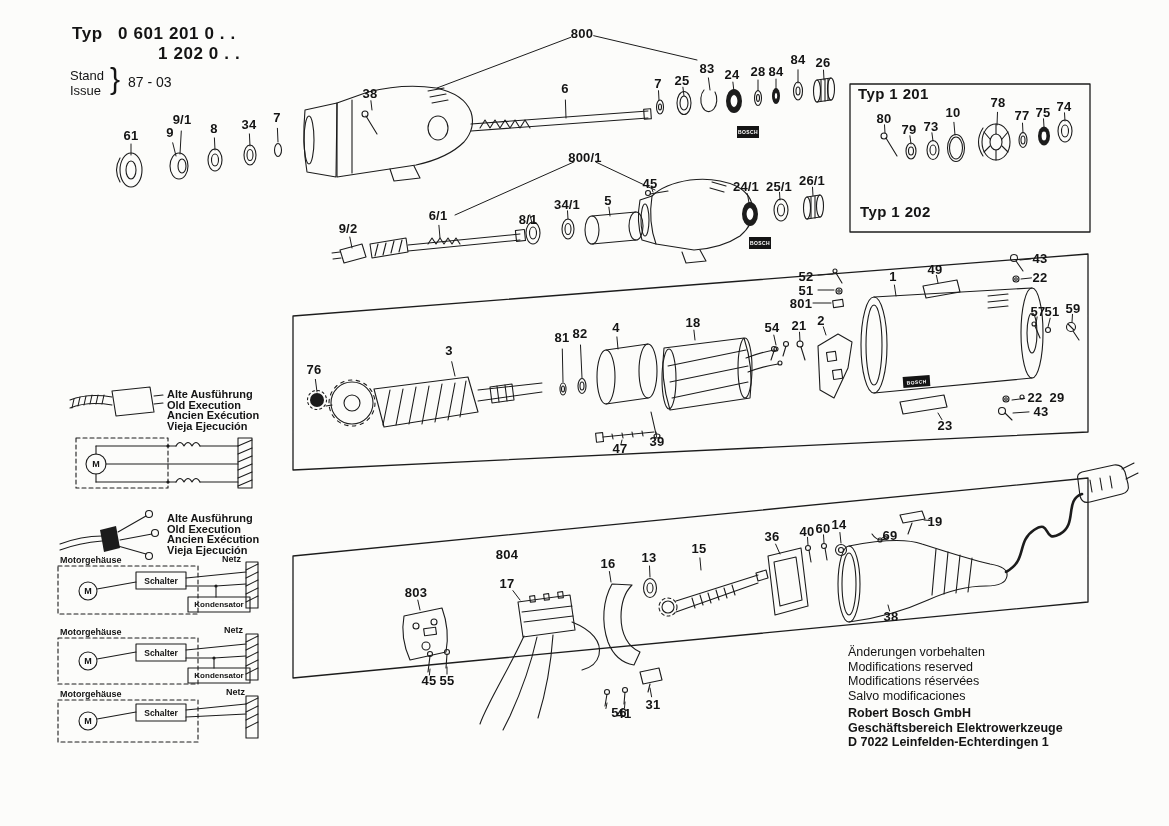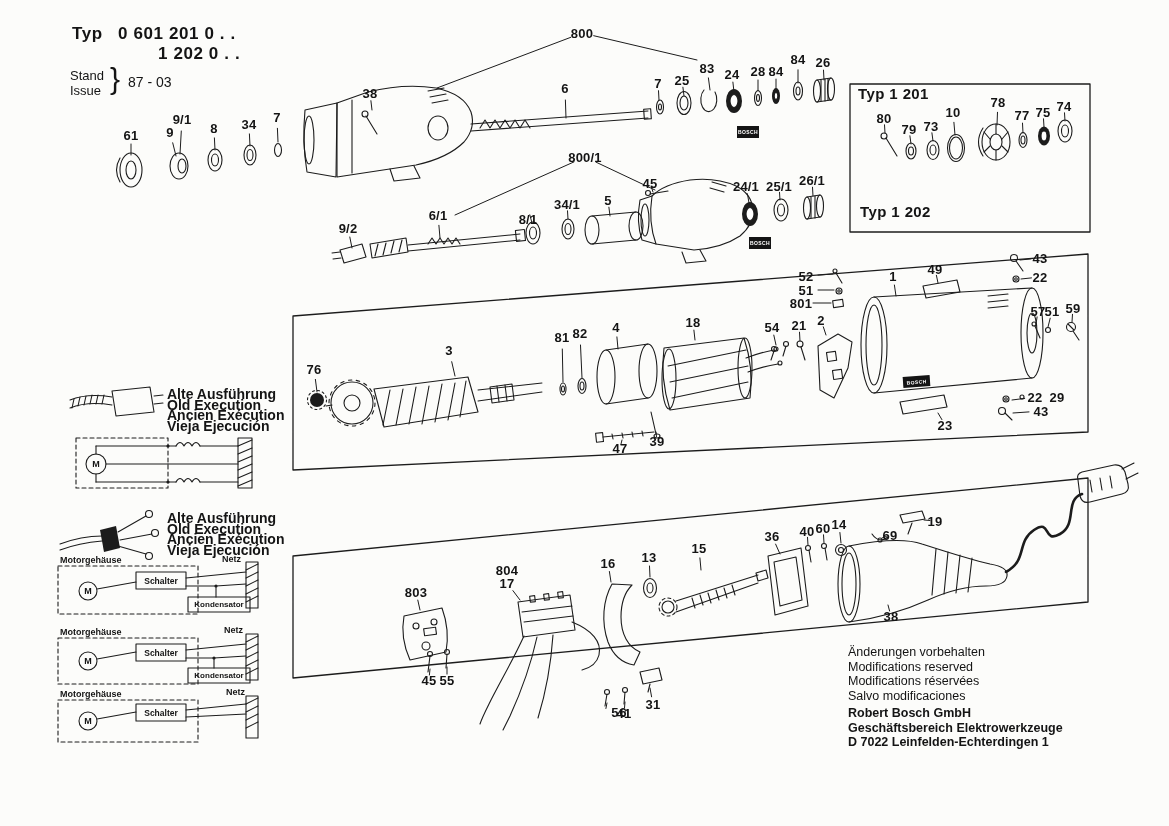--- a/index.html
+++ b/index.html
@@ -15,21 +15,21 @@
   .art .frame{stroke-width:1.3;}
   #leader-layer line{stroke:#1c1c1c;stroke-width:1;}
   .abs{position:absolute;white-space:nowrap;}
   .callout{position:absolute;transform:translate(-50%,-50%);font-weight:bold;
            font-size:13px;white-space:nowrap;letter-spacing:.2px;}
   .typ-line{font-size:17px;font-weight:bold;letter-spacing:.6px;}
   .variant{font-size:15px;font-weight:bold;letter-spacing:.4px;}
   .standlbl{font-size:13px;line-height:15px;}
   .brace{font-size:30px;font-weight:300;}
   .standval{font-size:14px;}
-  .legend{font-size:14px;font-weight:bold;line-height:10.5px;}
+  .legend{font-size:11px;font-weight:bold;line-height:10.5px;}
   .wlabel{font-size:9px;font-weight:700;}
   .wsmall{font-size:8.5px;font-weight:600;text-align:center;}
   .footnote{font-size:12.5px;line-height:14.5px;}
   .footnote.bold{font-weight:bold;}
   .bosch{background:#141414;color:#fff;font-size:5px;font-weight:bold;
          letter-spacing:.4px;display:flex;align-items:center;justify-content:center;}
   .mlabel{position:absolute;transform:translate(-50%,-50%);font-size:9px;font-weight:bold;}
 </style>
 </head>
 <body>
@@ -530,21 +530,21 @@
       <div class="callout" style="left: 657px; top: 441px;">39</div>
       <div class="callout" style="left: 935px; top: 521px; text-align: center;">19</div>
       <div class="callout" style="left: 890px; top: 535px;">69</div>
       <div class="callout" style="left: 772px; top: 536px;">36</div>
       <div class="callout" style="left: 807px; top: 531px;">40</div>
       <div class="callout" style="left: 823px; top: 528px;">60</div>
       <div class="callout" style="left: 839px; top: 524px;">14</div>
       <div class="callout" style="left: 649px; top: 557px;">13</div>
       <div class="callout" style="left: 699px; top: 548px;">15</div>
       <div class="callout" style="left: 608px; top: 563px;">16</div>
-      <div class="callout" style="left: 507px; top: 570px;">804</div>
+      <div class="callout" style="left: 507px; top: 554px;">804</div>
       <div class="callout" style="left: 507px; top: 583px;">17</div>
       <div class="callout" style="left: 416px; top: 592px;">803</div>
       <div class="callout" style="left: 891px; top: 616px;">38</div>
       <div class="callout" style="left: 429px; top: 680px;">45</div>
       <div class="callout" style="left: 447px; top: 680px;">55</div>
       <div class="callout" style="left: 619px; top: 713px; font-family: Liberation Mono, monospace;">56</div>
       <div class="callout" style="left: 624px; top: 713px;">41</div>
       <div class="callout" style="left: 653px; top: 704px;">31</div>
     </div>
 

